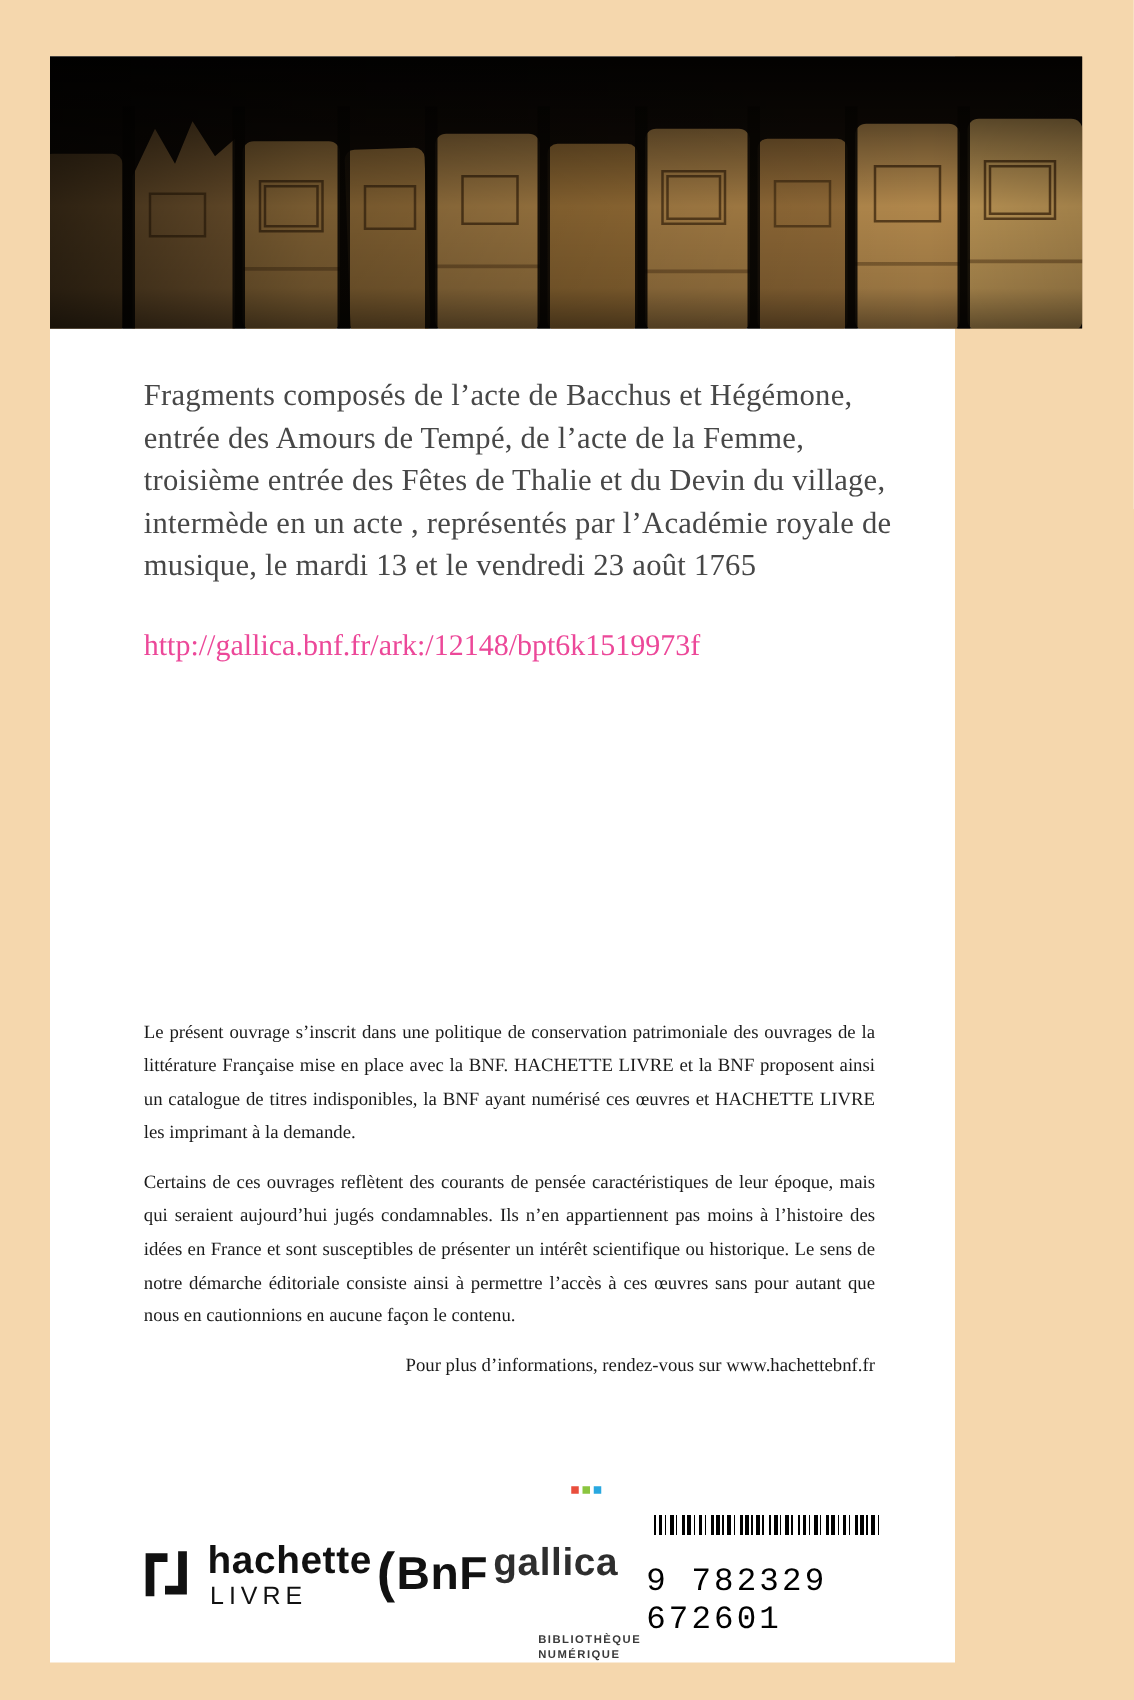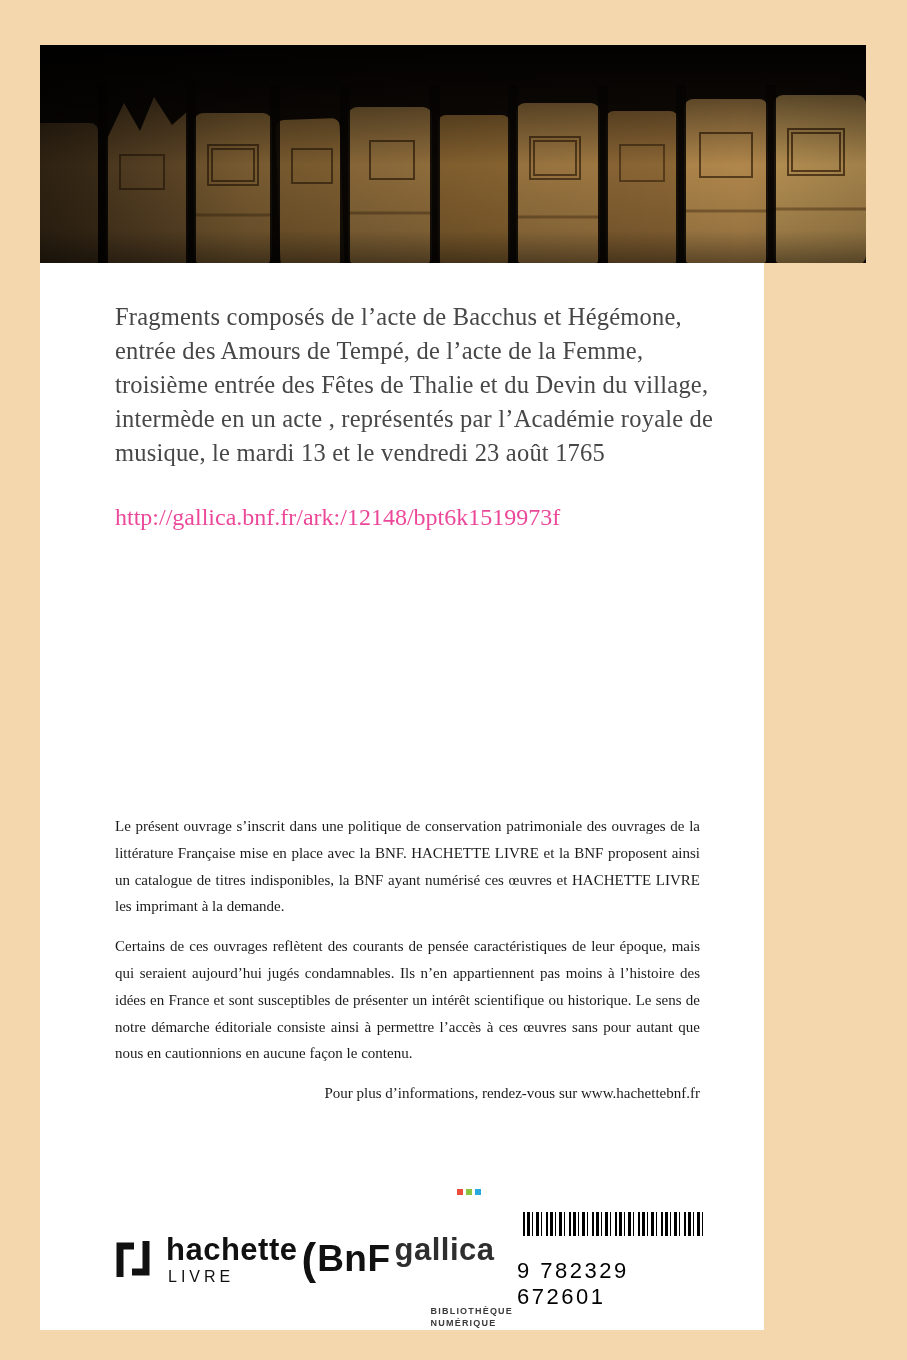--- a/index.html
+++ b/index.html
@@ -44,21 +44,21 @@
 
   .logos {
     position:absolute; left:70px; right:52px; top:1155px; height:118px;
     display:flex; align-items:center; justify-content:space-between;
     font-family:"Liberation Sans", sans-serif;
     color:#111;
   }
   .hachette { display:flex; align-items:center; gap:10px; }
   .hachette-text { display:flex; flex-direction:column; }
   .hachette-word { font-size:31px; font-weight:bold; letter-spacing:0.5px; line-height:1; }
-  .hachette-sub { font-size:16px; letter-spacing:4px; line-height:1; margin-top:4px; padding-left:2px; }
+  .hachette-sub { font-size:20px; letter-spacing:4px; line-height:1; margin-top:4px; padding-left:2px; }
 
   .bnf { display:flex; align-items:center; font-weight:bold; }
   .bnf-mark { font-size:44px; font-weight:800; line-height:0.9; margin-right:1px; }
   .bnf-word { font-size:37px; letter-spacing:0.5px; }
 
   .gallica { display:flex; flex-direction:column;gap:37px; }
   .gallica-pixels { display:flex; gap:3px; margin-left:62px; margin-bottom:2px; }
   .gallica-pixels span { width:6px; height:6px; display:block; }
   .gallica-word { font-size:31px; font-weight:bold; color:#2e2e2e; line-height:1; letter-spacing:0.5px; }
   .gallica-sub { font-size:9px; font-weight:bold; letter-spacing:1.2px; color:#3a3a3a; line-height:1.3; margin-top:4px; padding-left:36px; }
@@ -72,22 +72,22 @@
     background:
       repeating-linear-gradient(90deg,
         #000 0 2px, #fff 2px 4px,
         #000 4px 7px, #fff 7px 9px,
         #000 9px 10px, #fff 10px 13px,
         #000 13px 16px, #fff 16px 18px,
         #000 18px 19px, #fff 19px 23px);
   }
   .barcode-number {
     margin-top:22px;
-    font-size:22px; letter-spacing:2.5px; color:#000;
-    font-family:Liberation Sans, sans-serif;
+    font-size:26px; letter-spacing:2.5px; color:#000;
+    font-family:Liberation Mono, monospace;
   }
 </style>
 </head>
 <body>
 
 <div class="page">
 
   <div class="photo">
     <svg viewBox="0 0 826 218" width="826" height="218" preserveAspectRatio="none">
       <defs>

